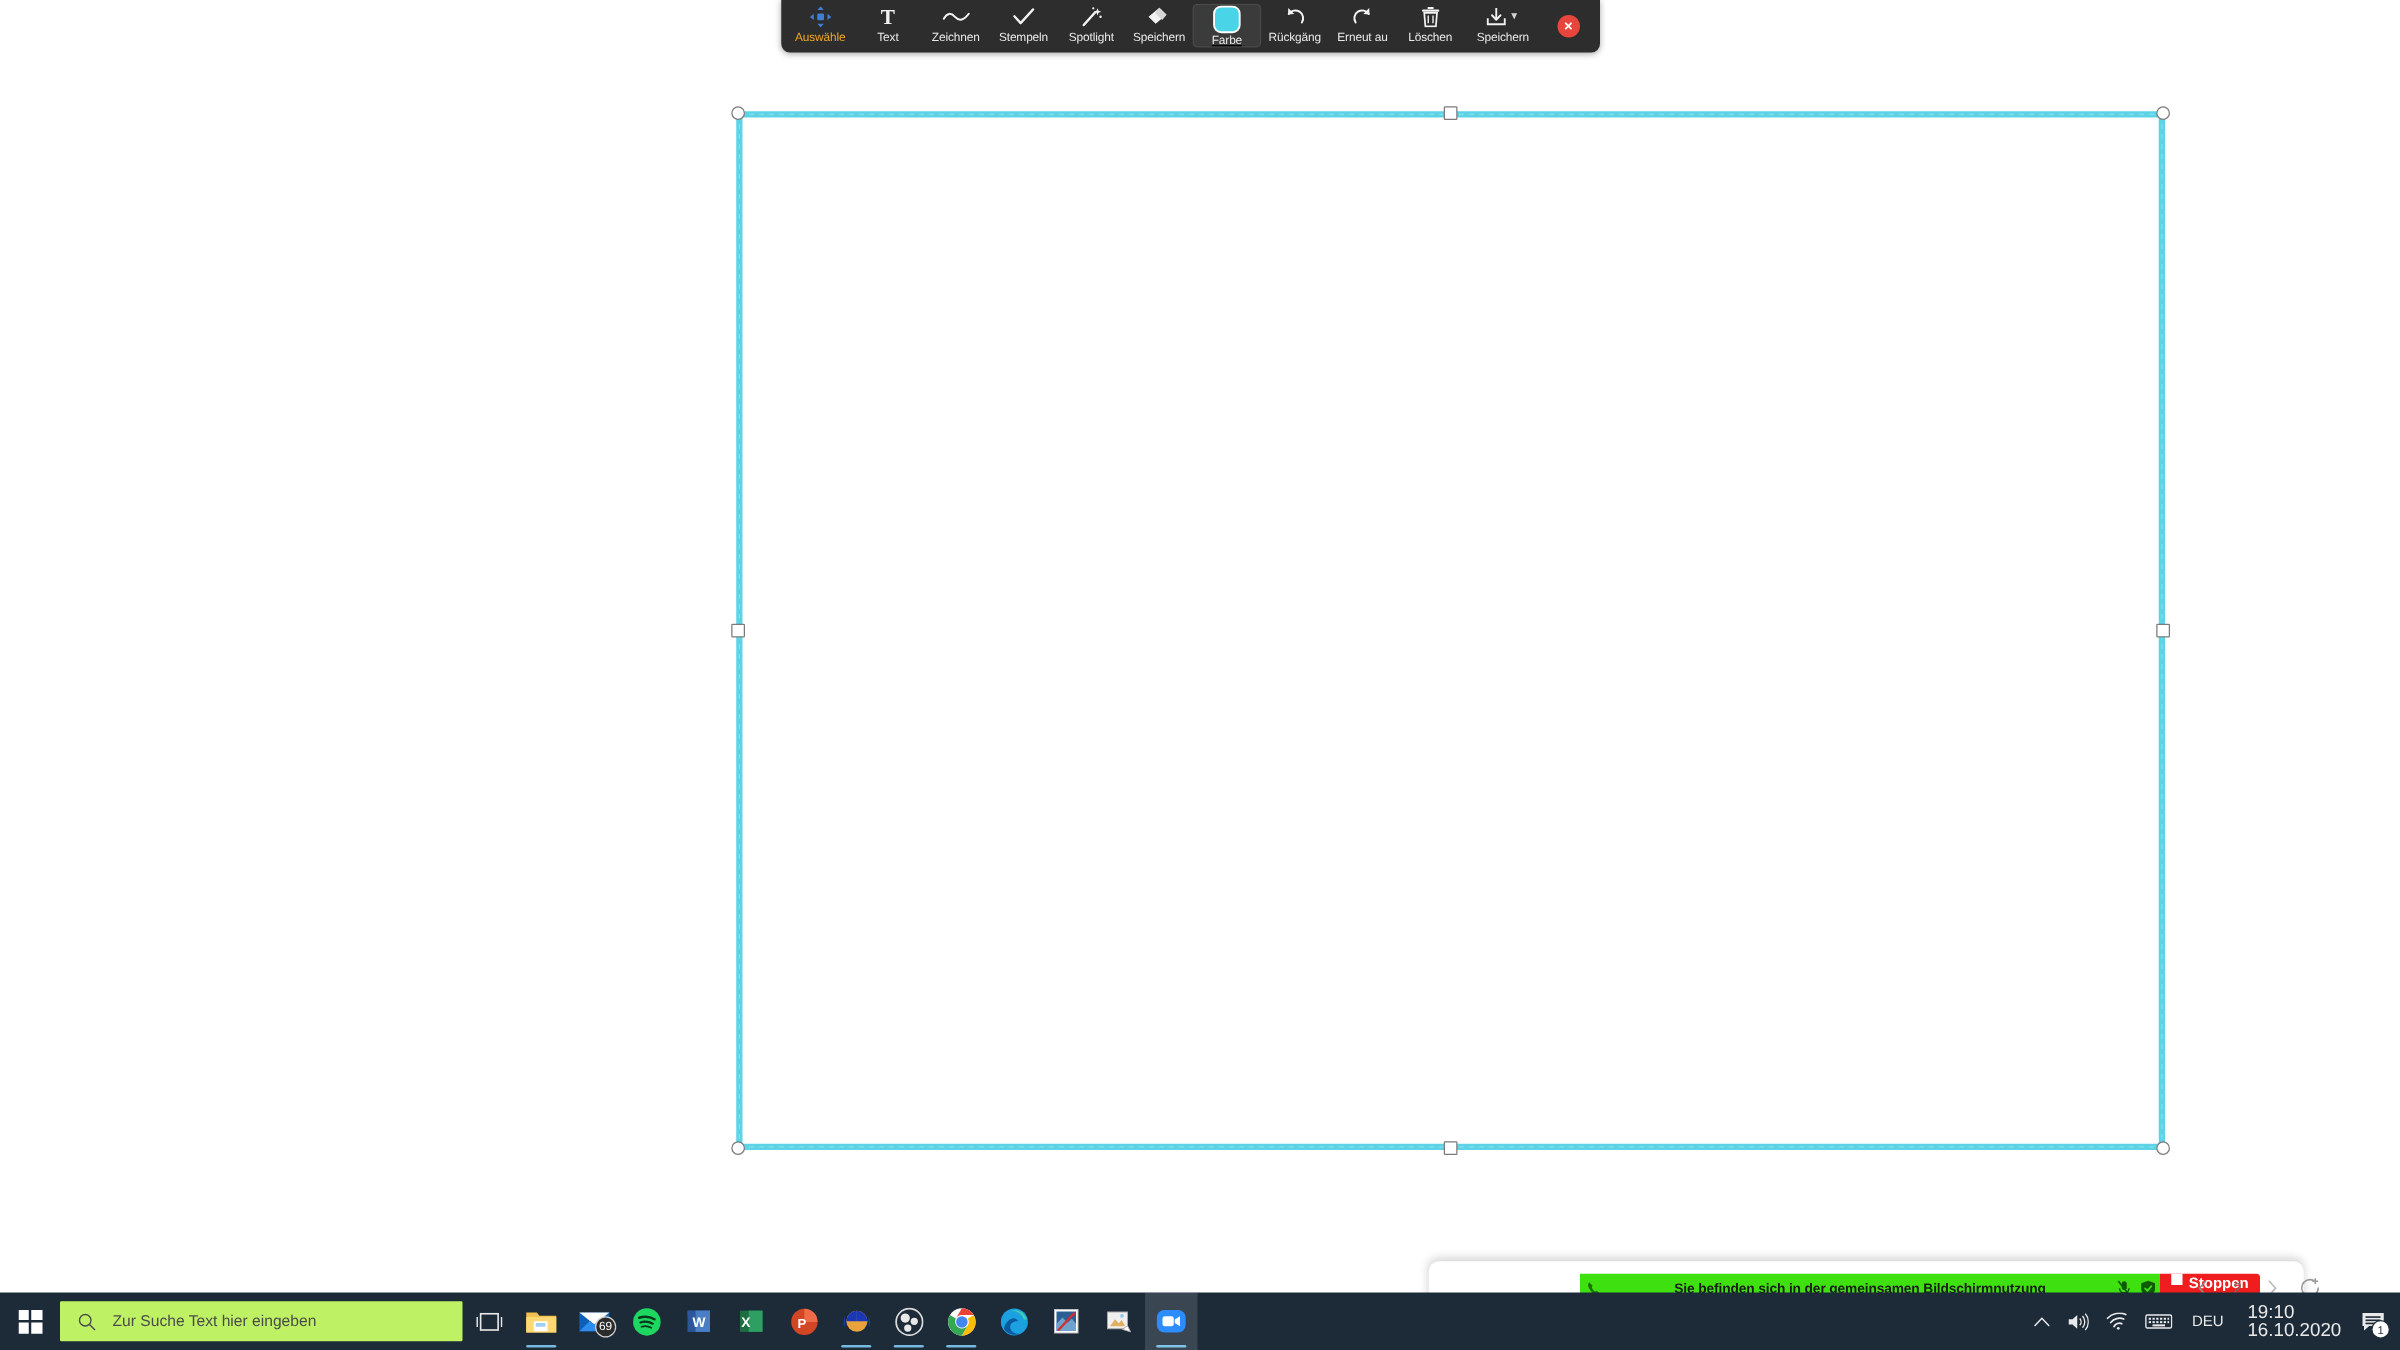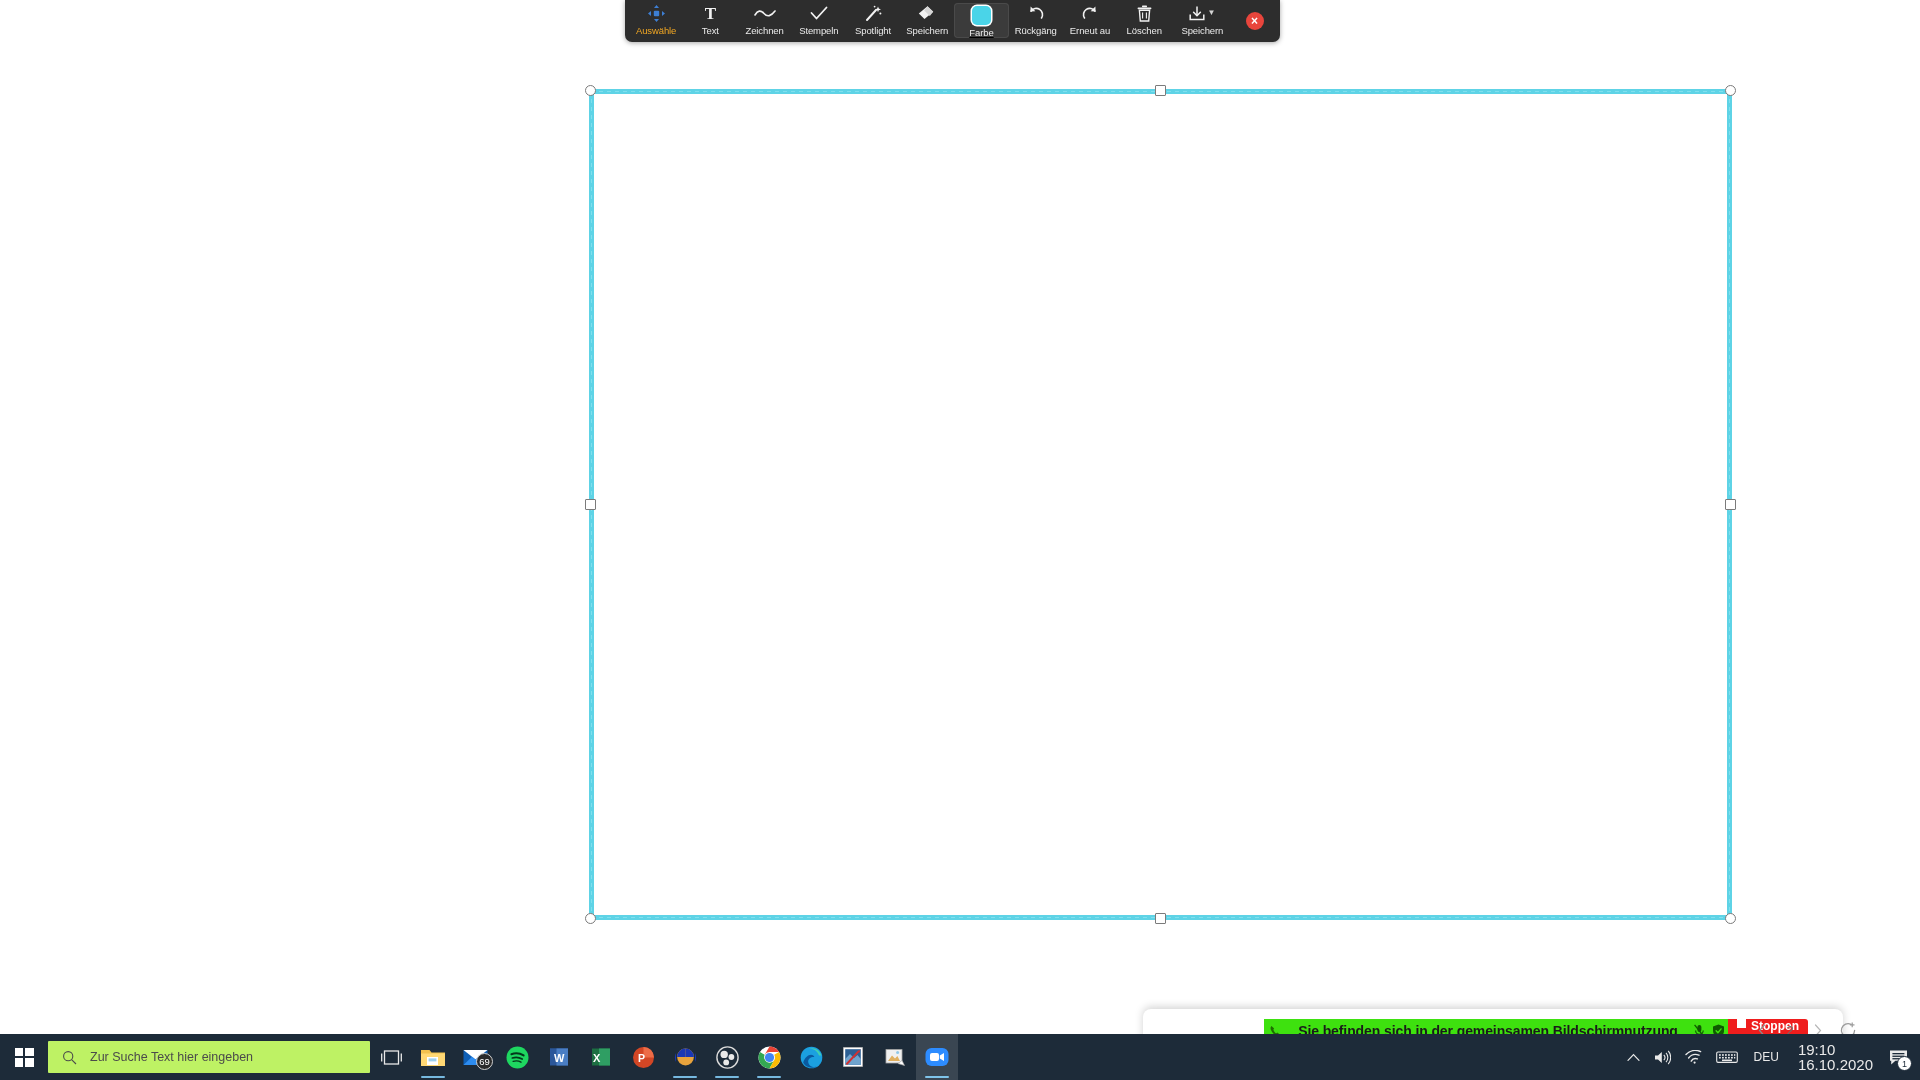--- a/index.html
+++ b/index.html
@@ -100,21 +100,21 @@
     position: absolute; left: 0; top: 0; width: 700px; height: 40px;
     background: #ffffff; border-radius: 8px 8px 0 0;
     box-shadow: 0 -2px 8px rgba(0,0,0,.18);
   }
   .share-green {
     position: absolute; left: 121px; top: 10px; width: 464px; height: 23px;
     background: #3ee10f; display: flex; align-items: center;
   }
   .phone-ico { width: 22px; display:flex; align-items:center; justify-content:center; color:#1e6e00; font-size:12px; }
   .share-txt {
-    flex: 1; text-align: center; font-size: 14px; font-weight: bold; color: #1a1a1a;
+    flex: 1; text-align: center; font-size: 11px; font-weight: bold; color: #1a1a1a;
     letter-spacing: -.1px;
   }
   .mini-ico { width: 19px; display:flex; align-items:center; justify-content:center; }
   .stop-btn {
     position: absolute; left: 585px; top: 10px; height: 23px; padding: 0 9px;
     background: #ef1d1d; color: #fff; display:flex; align-items:flex-start; gap:5px;
     font-size: 12px; font-weight: bold; border-radius: 0 3px 3px 0;
   }
   .stop-sq { width: 9px; height: 9px; background: #ffffff; }
   .page-nav {

